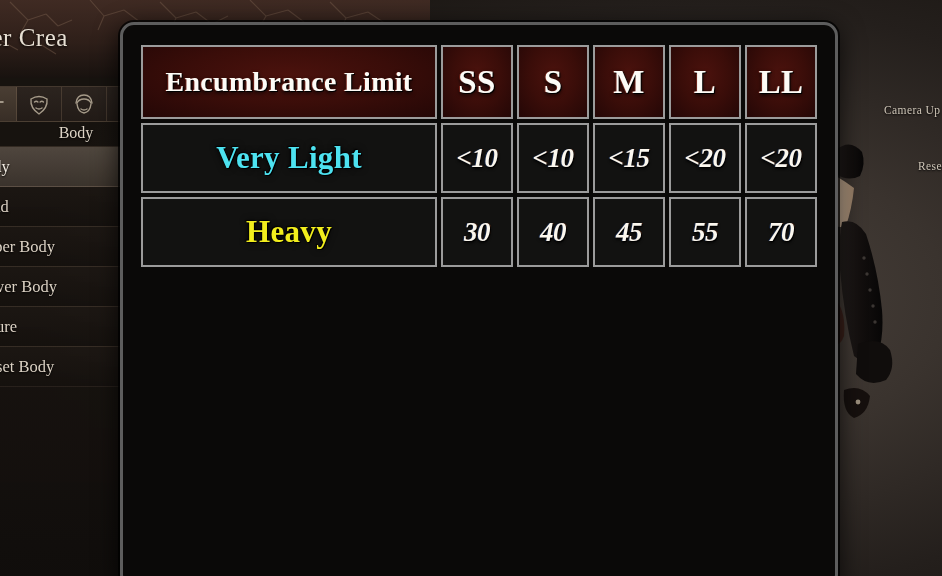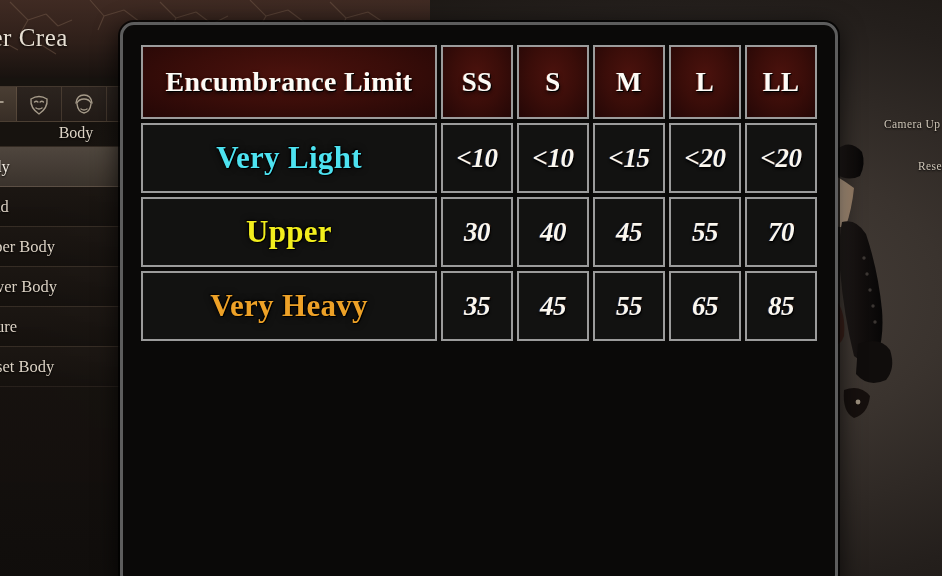--- a/index.html
+++ b/index.html
@@ -112,21 +112,21 @@
 
   
   .bg-hint {
     position: absolute;
     font-size: 11.5px;
     color: #cfc6b8;
     text-shadow: 0 1px 2px #000;
     white-space: nowrap;
     letter-spacing: .4px;
   }
-  #bg-hint-camera { left: 884px; top: 118px; }
+  #bg-hint-camera { left: 884px; top: 104px; }
   #bg-hint-reset  { left: 903px; top: 160px; margin-left: 15px; }
 
   
   #bg-character {
     position: absolute;
     left: 836px; top: 130px;
     width: 80px; height: 300px;
   }
 
   
@@ -158,21 +158,21 @@
     padding: 0 2px;
   }
 
   
   #enc-table thead th {
     background:
       radial-gradient(ellipse at 50% 40%, #4b120d 0%, #3a0d09 50%, #240706 100%);
     height: 74px;
   }
   .hdr-text {
-    font-size: 27px;
+    font-size: 33px;
     font-weight: bold;
     color: #fdfbf6;
     text-shadow: 1px 1px 0 #000, -1px 0 0 rgba(120,40,30,.9), 0 2px 4px #000;
     letter-spacing: .3px;
   }
   .hdr-main .hdr-text { font-size: 28px; }
 
   
   col.c-label { width: 296px; }
   col.c-size  { width: 72px; }
@@ -346,35 +346,25 @@
             <span class="rowlabel rl-verylight">Very Light</span>
           </td>
           <td><span class="cellval">&lt;10</span></td>
           <td><span class="cellval">&lt;10</span></td>
           <td><span class="cellval">&lt;15</span></td>
           <td><span class="cellval">&lt;20</span></td>
           <td><span class="cellval">&lt;20</span></td>
         </tr>
         <tr>
           <td>
-            <span class="rowlabel rl-heavy">Upper</span>
+            <span class="rowlabel rl-heavy">Heavy</span>
           </td>
           <td><span class="cellval">30</span></td>
           <td><span class="cellval">40</span></td>
           <td><span class="cellval">45</span></td>
           <td><span class="cellval">55</span></td>
           <td><span class="cellval">70</span></td>
         </tr>
-        <tr>
-          <td>
-            <span class="rowlabel rl-veryheavy">Very Heavy</span>
-          </td>
-          <td><span class="cellval">35</span></td>
-          <td><span class="cellval">45</span></td>
-          <td><span class="cellval">55</span></td>
-          <td><span class="cellval">65</span></td>
-          <td><span class="cellval">85</span></td>
-        </tr>
       </tbody>
     </table>
   </div>
 
 </div>
 
 </body></html>

